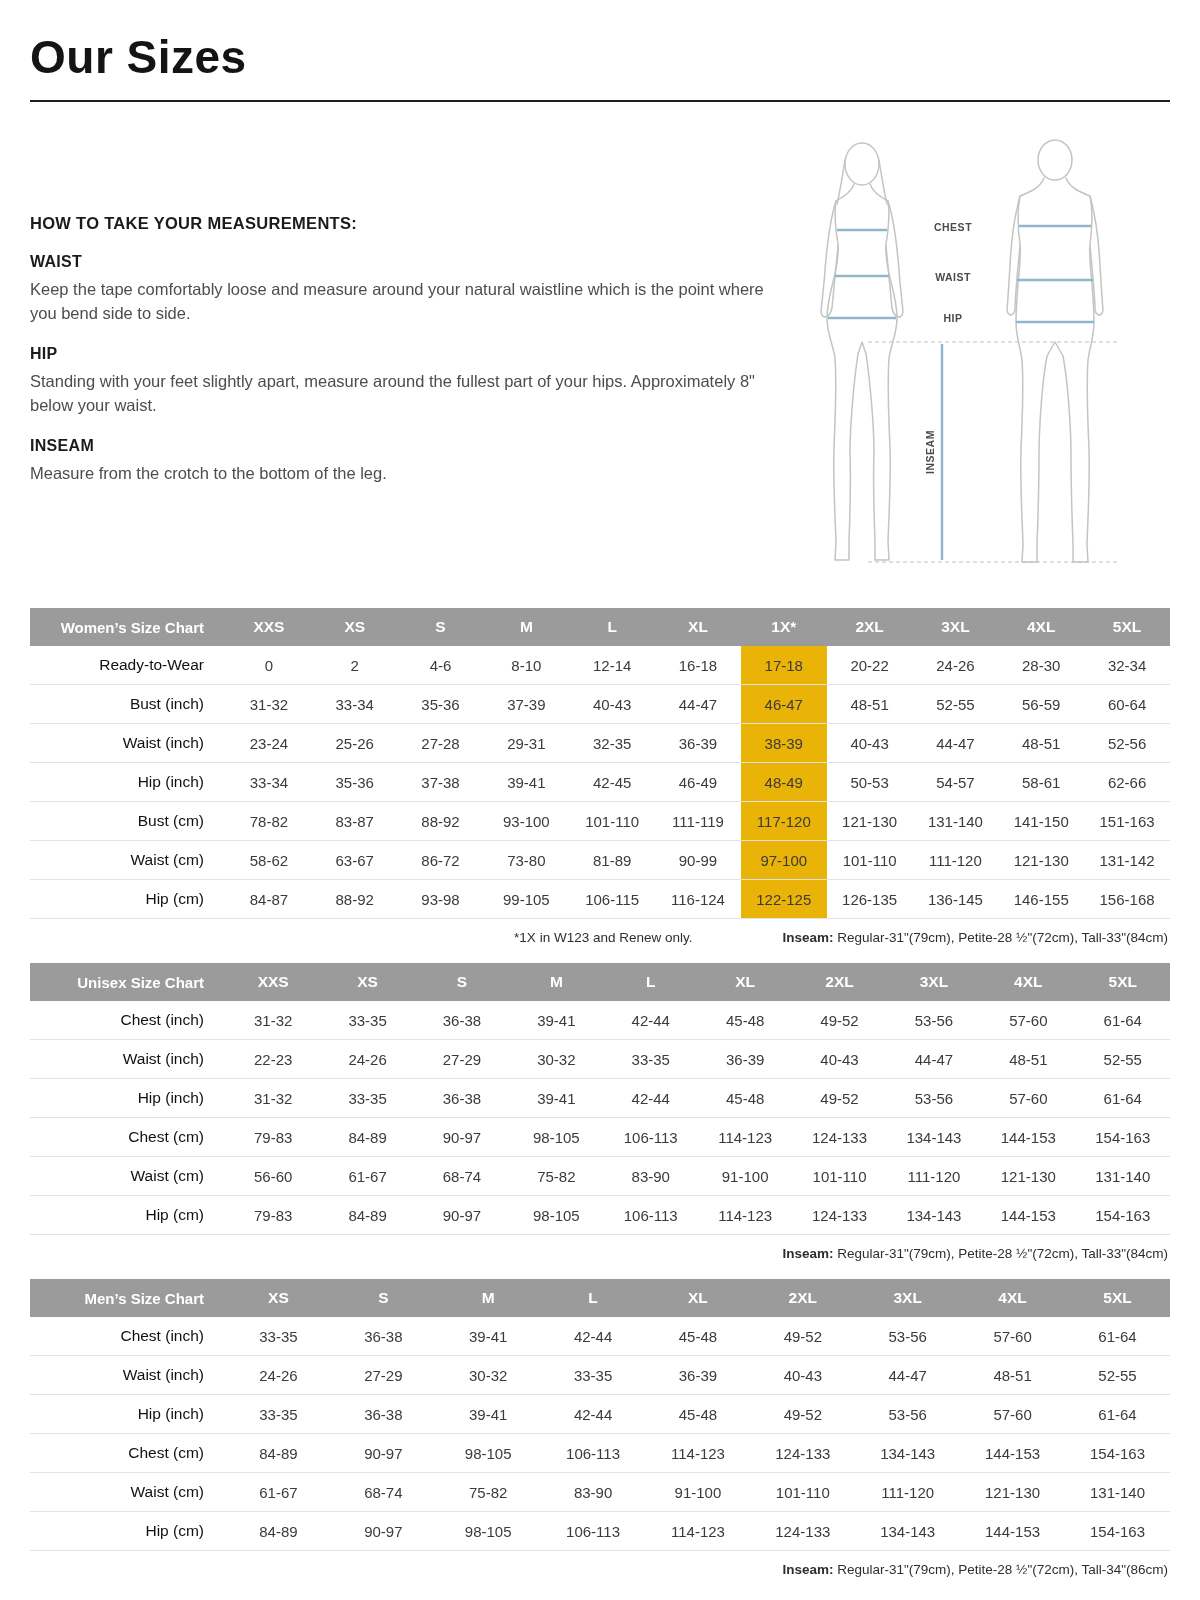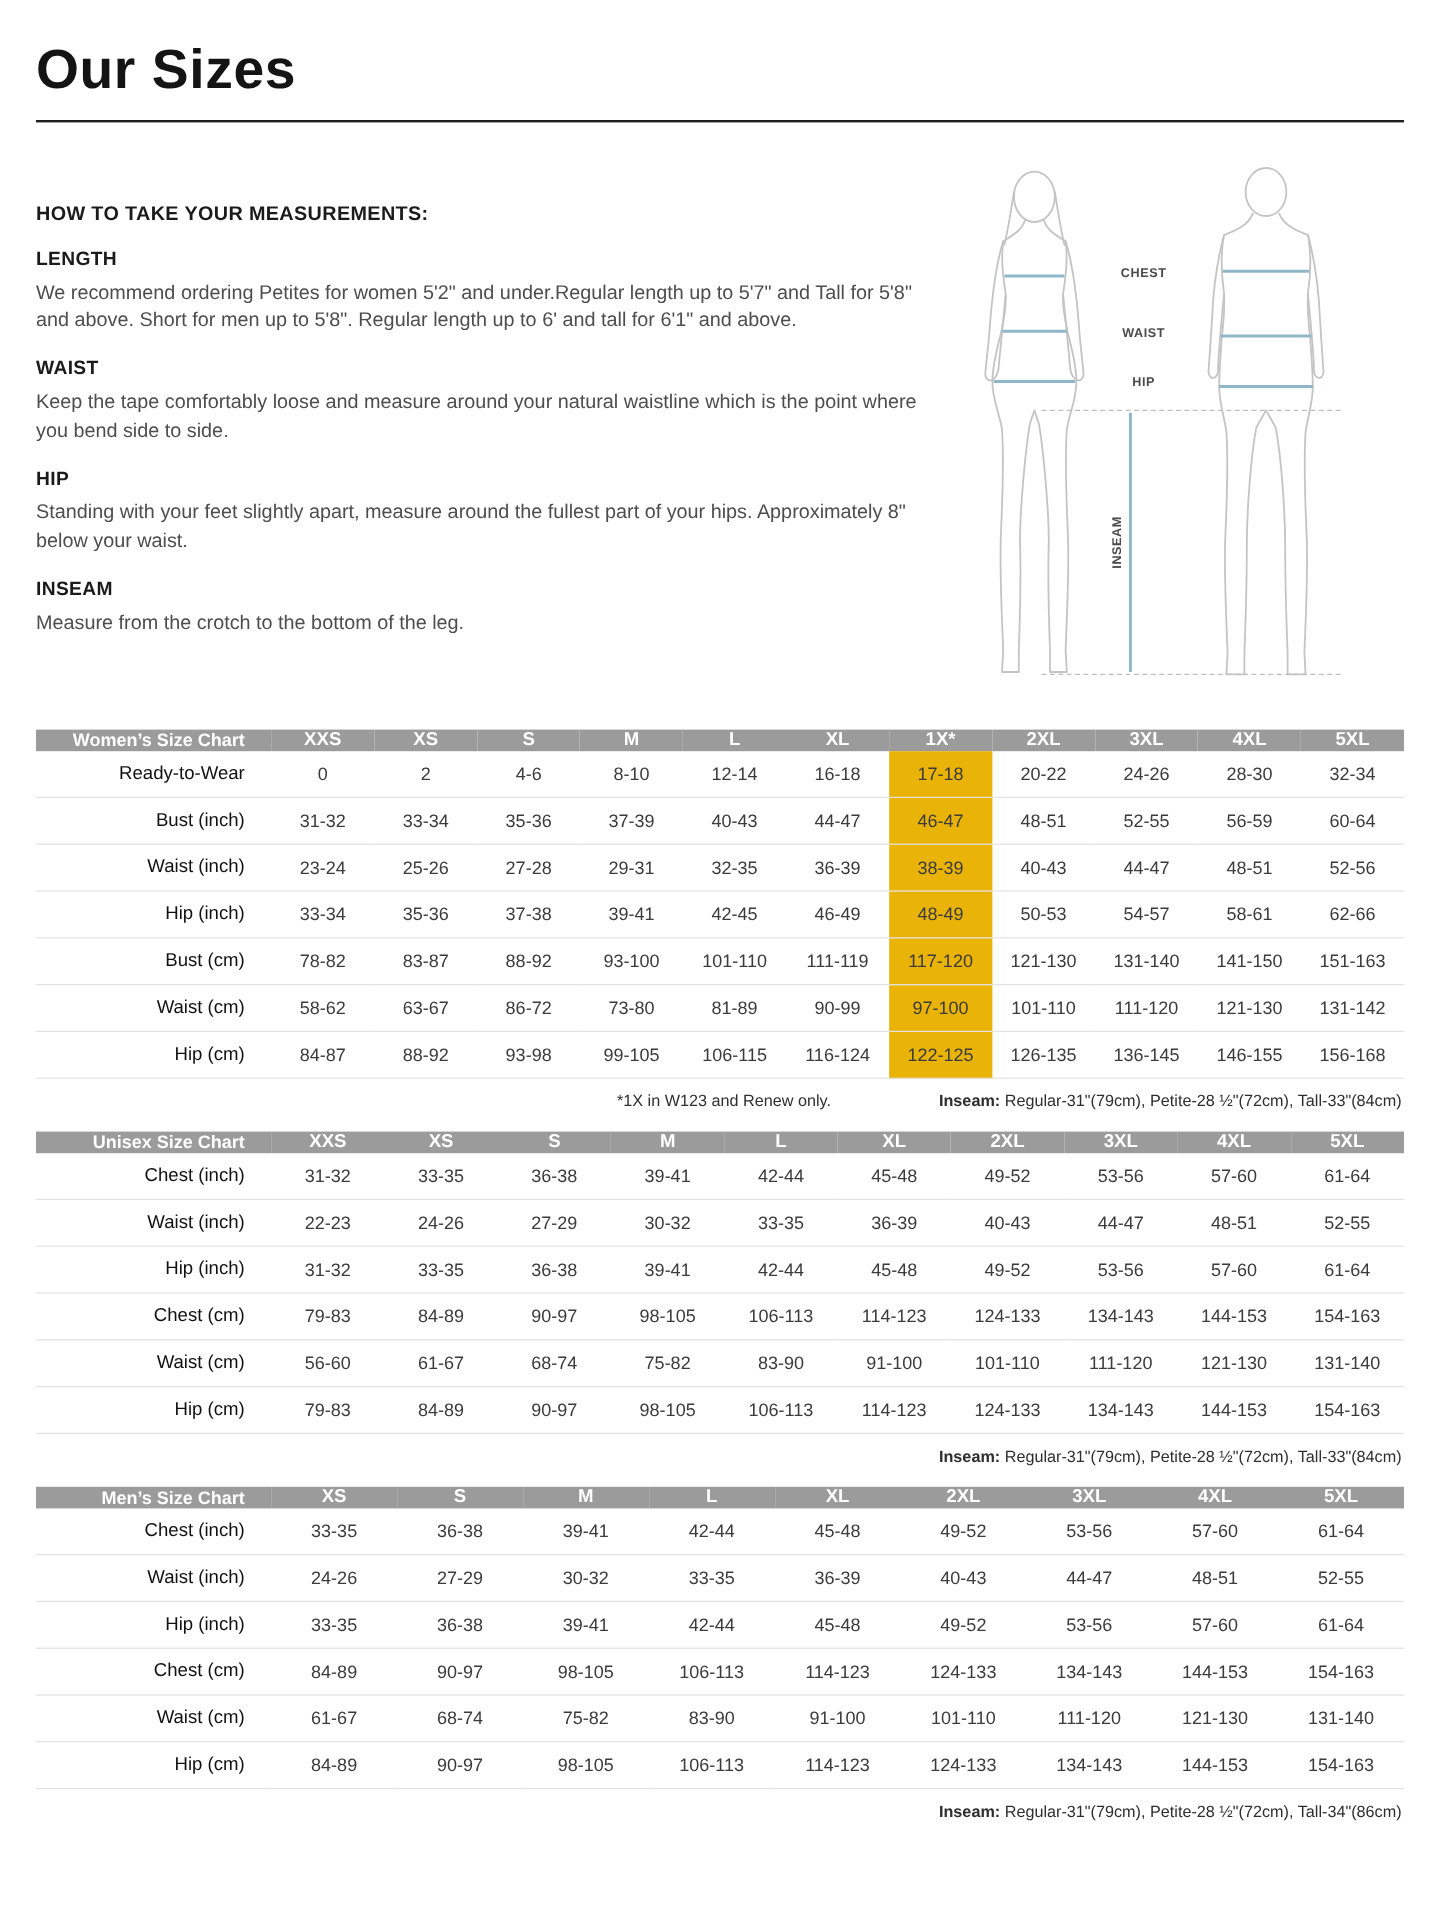--- a/index.html
+++ b/index.html
@@ -32,21 +32,21 @@
     letter-spacing: 0.3px; margin: 0 0 7px;
   }
   .ins-body { font-size: 16.5px; line-height: 1.42; color: #4d4d4d; margin: 0; }
 
   .figure-wrap { flex: 1; display: flex; justify-content: center; padding-top: 2px; }
 
   .chart { margin-top: 16px; }
   .size-table { width: 100%; border-collapse: collapse; table-layout: fixed; }
   .size-table thead th {
     background: #9b9b9b; color: #ffffff; font-weight: bold;
-    font-size: 15.5px; padding: 0 3px; text-align: center;
+    font-size: 15.5px; padding: 10px 3px; text-align: center;
   }
   .size-table thead th.title-cell { text-align: right; padding-right: 22px; font-size: 15px; }
   .size-table td {
     padding: 10px 3px; text-align: center; font-size: 15px;
     color: #3b3b3b; border-bottom: 1px solid #e2e2e2;
   }
   .size-table td.row-label {
     text-align: right; padding-right: 22px; font-weight: normal;
     color: #111; font-size: 15.5px;
   }
@@ -63,24 +63,20 @@
 
 <div class="page">
 
   <h1 class="page-title">Our Sizes</h1>
   <hr class="title-rule">
 
   <div class="top">
     <div class="instructions">
       <h2 class="ins-heading">HOW TO TAKE YOUR MEASUREMENTS:</h2>
 
-      <div class="ins-sec">
-        <h3 class="ins-title">LENGTH</h3>
-        <p class="ins-body">We recommend ordering Petites for women 5'2" and under.Regular length up to 5'7" and Tall for 5'8" and above. Short for men up to 5'8". Regular length up to 6' and tall for 6'1" and above.</p>
-      </div>
       <div class="ins-sec">
         <h3 class="ins-title">WAIST</h3>
         <p class="ins-body">Keep the tape comfortably loose and measure around your natural waistline which is the point where you bend side to side.</p>
       </div>
       <div class="ins-sec">
         <h3 class="ins-title">HIP</h3>
         <p class="ins-body">Standing with your feet slightly apart, measure around the fullest part of your hips. Approximately 8" below your waist.</p>
       </div>
       <div class="ins-sec">
         <h3 class="ins-title">INSEAM</h3>

